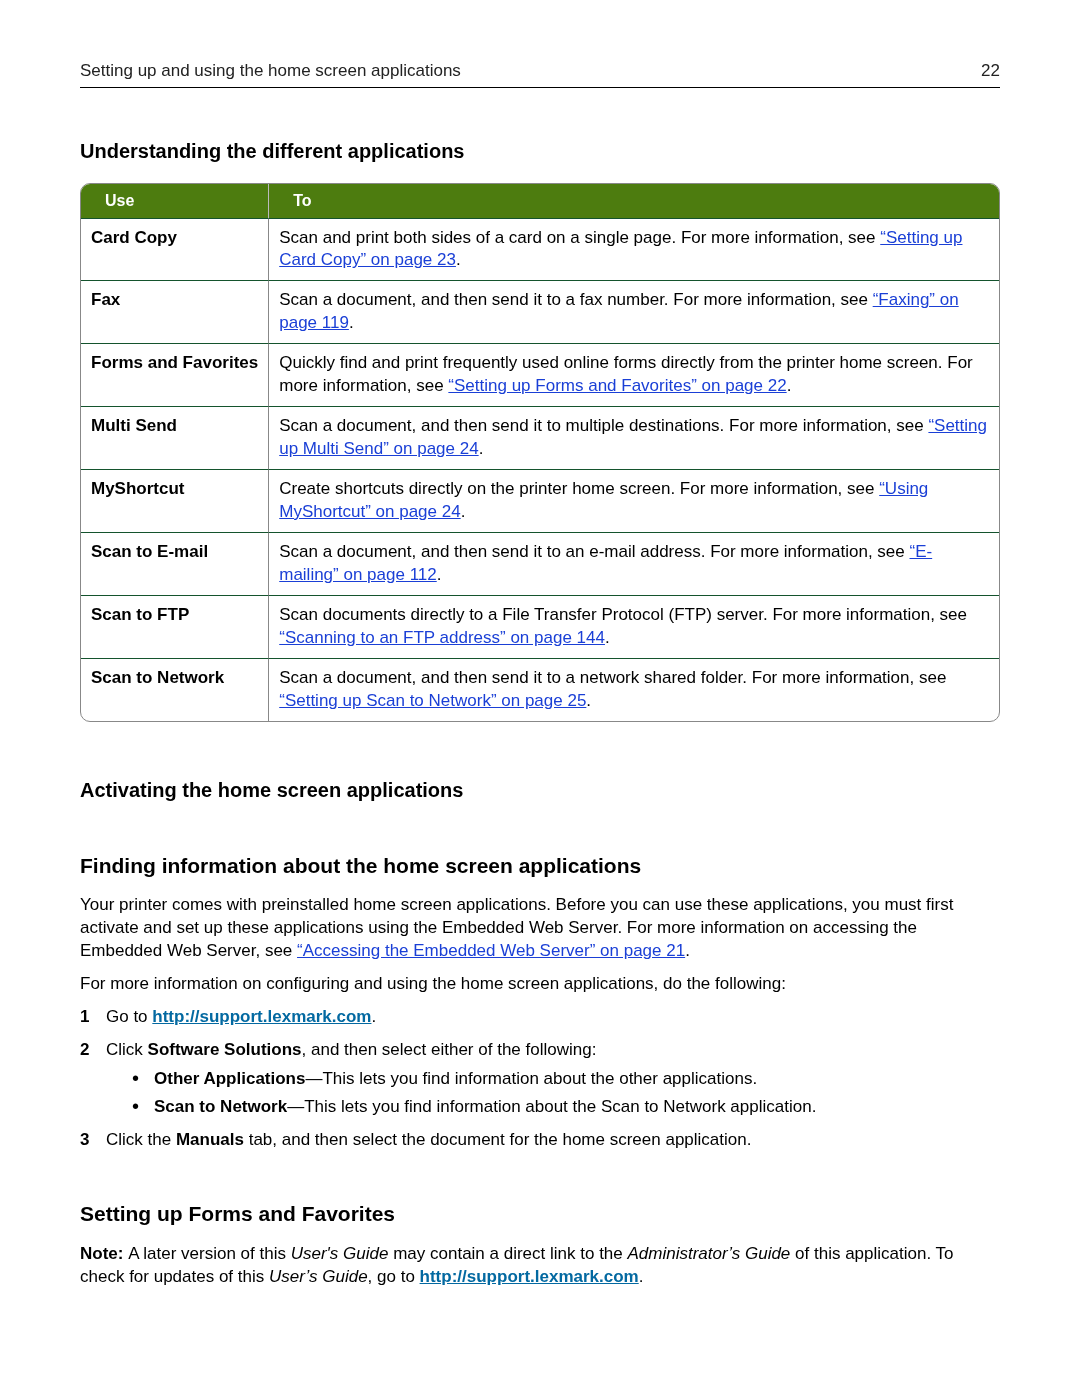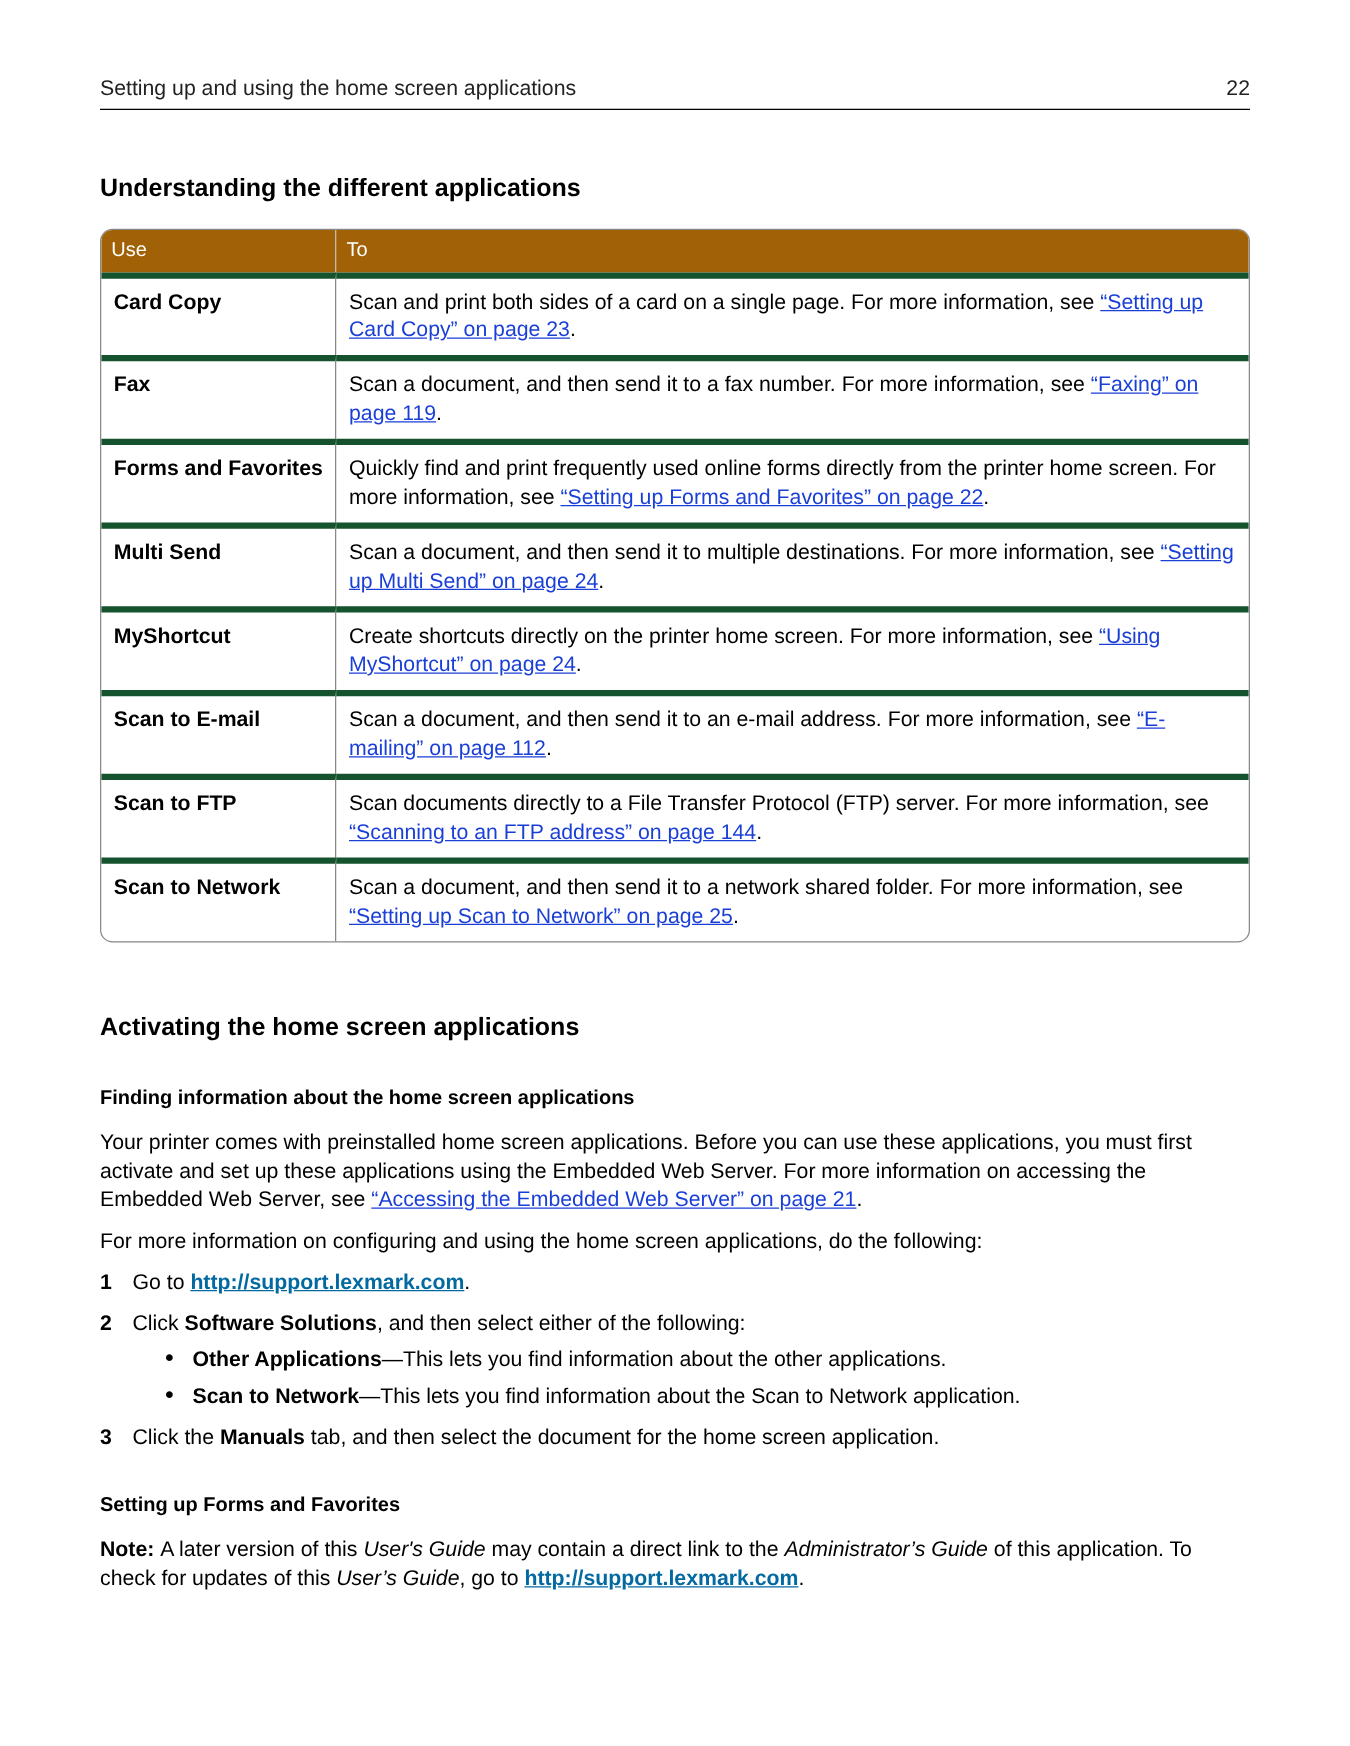--- a/index.html
+++ b/index.html
@@ -27,46 +27,46 @@
     color: #222;
     margin-bottom: 50px;
     gap: 16px;
   }
   h1 {
     font-size: 20px;
     font-weight: 700;
     margin: 0 0 18px 0;
   }
   h2 {
-    font-size: 16px;
-    font-weight: 700;
-    margin: 32px 0 14px 0;
+    font-size: 21px;
+    font-weight: 700;
+    margin: 48px 0 14px 0;
   }
   
   .apps-table {
     border: 1px solid #888;
     border-radius: 10px;
     overflow: hidden;
     border-collapse: separate;
     border-spacing: 0;
     width: 100%;
     font-size: 17px;
   }
   .apps-table th {
-    background: #a16207;
+    background: #4d7c0f;
     color: #fff;
-    font-weight: 400;
+    font-weight: 700;
     text-align: left;
-    padding: 6px 8px;
+    padding: 6px 24px;
     font-size: 16px;
     border-right: 1px solid #bbb;
   }
   .apps-table th:last-child { border-right: none; }
   .apps-table td {
-    border-top: 5px solid #14532d;
+    border-top: 1px solid #14532d;
     border-right: 1px solid #888;
     padding: 8px 10px;
     vertical-align: top;
   }
   .apps-table td:last-child { border-right: none; }
   .apps-table td.name { font-weight: 700; white-space: nowrap; }
   a.xref {
     color: #1a3fd6;
     text-decoration: underline;
   }

